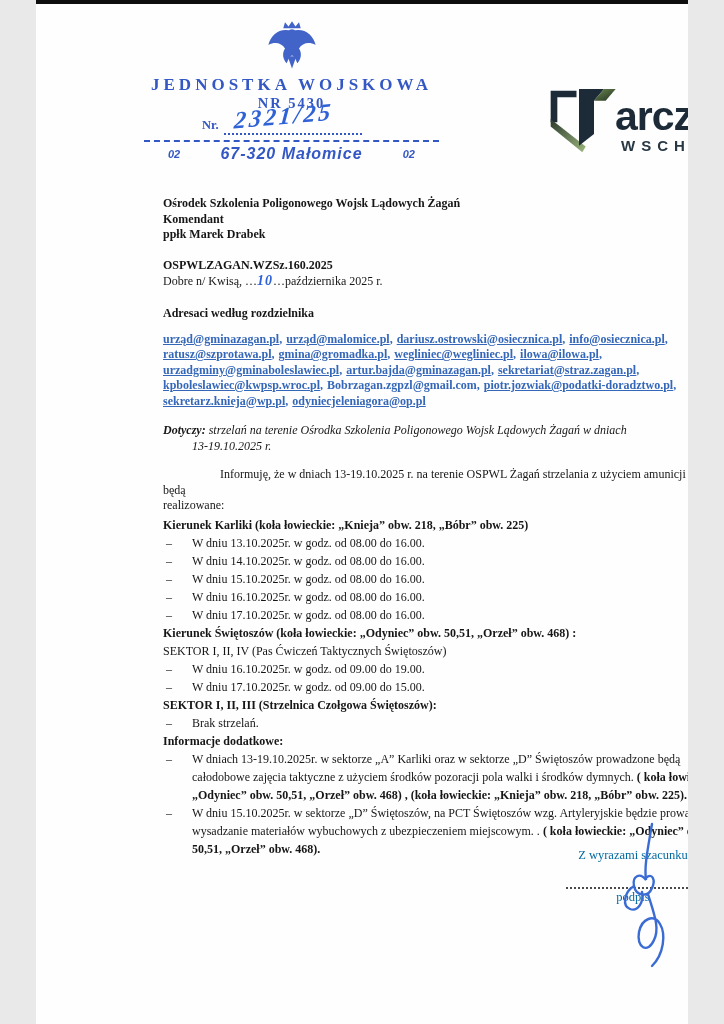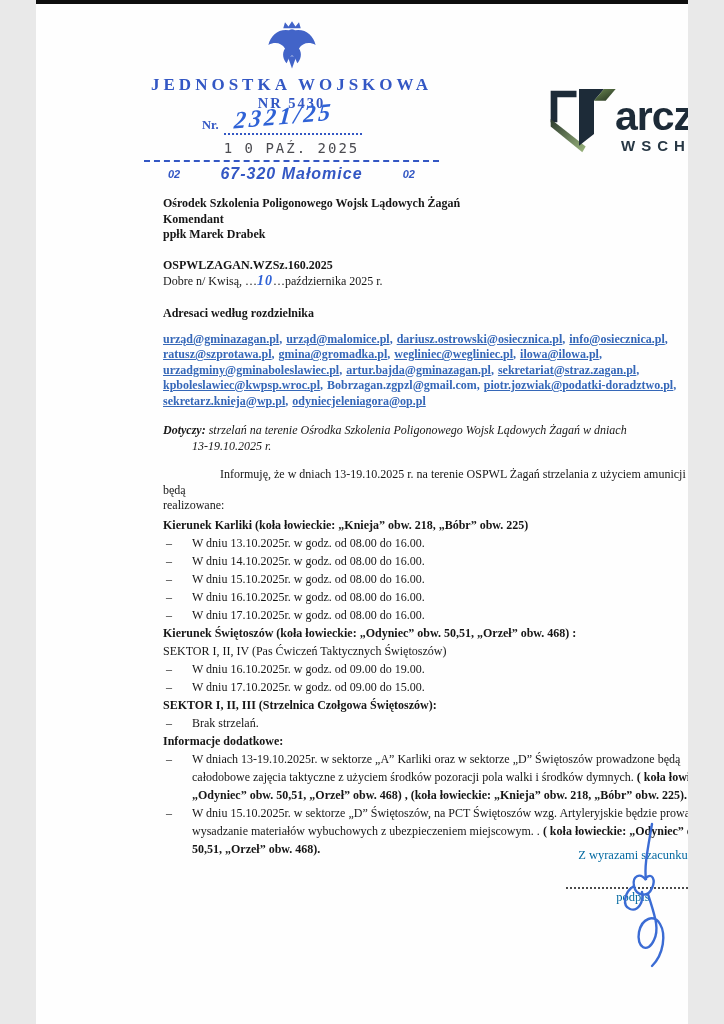--- a/index.html
+++ b/index.html
@@ -81,21 +81,20 @@
         </g>
       </svg>
     </div>
     <div class="stamp-title">JEDNOSTKA WOJSKOWA</div>
     <div class="stamp-unit">NR 5430</div>
     <div class="stamp-reg">
       <span class="reg-label">Nr.</span>
       <span class="reg-dots"></span>
       <span class="reg-value">2321/25</span>
     </div>
-    <div class="date-stamp">1 0 PAŹ. 2025</div>
     <div class="stamp-divider"></div>
     <div class="stamp-bottom">
       <span class="code">02</span>
       <span class="city">67-320 Małomice</span>
       <span class="code">02</span>
     </div>
   </div>
 
   <div class="logo">
     <svg class="logo-shield" width="80" height="88" viewBox="0 0 96 92">

